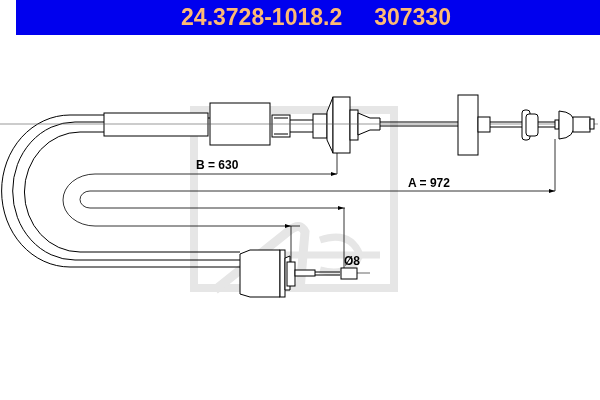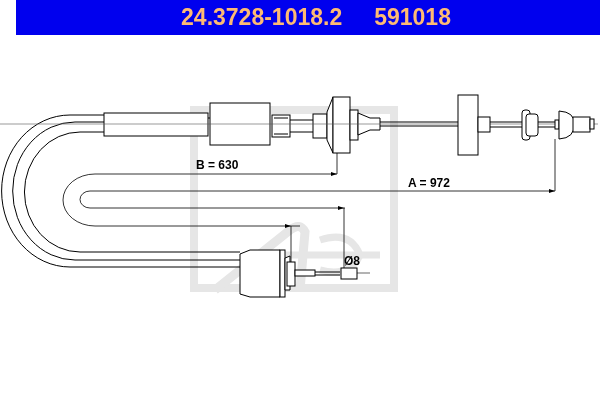--- a/index.html
+++ b/index.html
@@ -7,21 +7,21 @@
     .header { position:absolute; left:0; top:0; width:600px; height:35px; background:#0000ee; color:#fdba74; font-weight:bold; font-size:23px; display:flex; align-items:center; justify-content:center;margin-left:16px; }
     .header .pn { margin-right:32px; }
     svg { position:absolute; left:0; top:0; }
     .lbl { font-family:"Liberation Sans", sans-serif; font-weight:bold; font-size:12px; fill:#000; }
   </style>
 </head>
 <body>
 
 <div class="header">
   <span class="pn">24.3728-1018.2</span>
-  <span>591018</span>
+  <span>307330</span>
 </div>
 
 <svg width="600" height="400" viewBox="0 0 600 400">
 
   <g fill="none" stroke="#e6e6e6">
     <rect x="194" y="110" width="200" height="178" stroke-width="8"></rect>
     <path d="M 215 290 L 290 230 Q 300 222 305 232 L 300 290" stroke-width="9"></path>
     <path d="M 270 255 L 380 255" stroke-width="7"></path>
     <path d="M 320 240 Q 350 230 360 255 Q 350 278 320 270" stroke-width="7"></path>
   </g>

